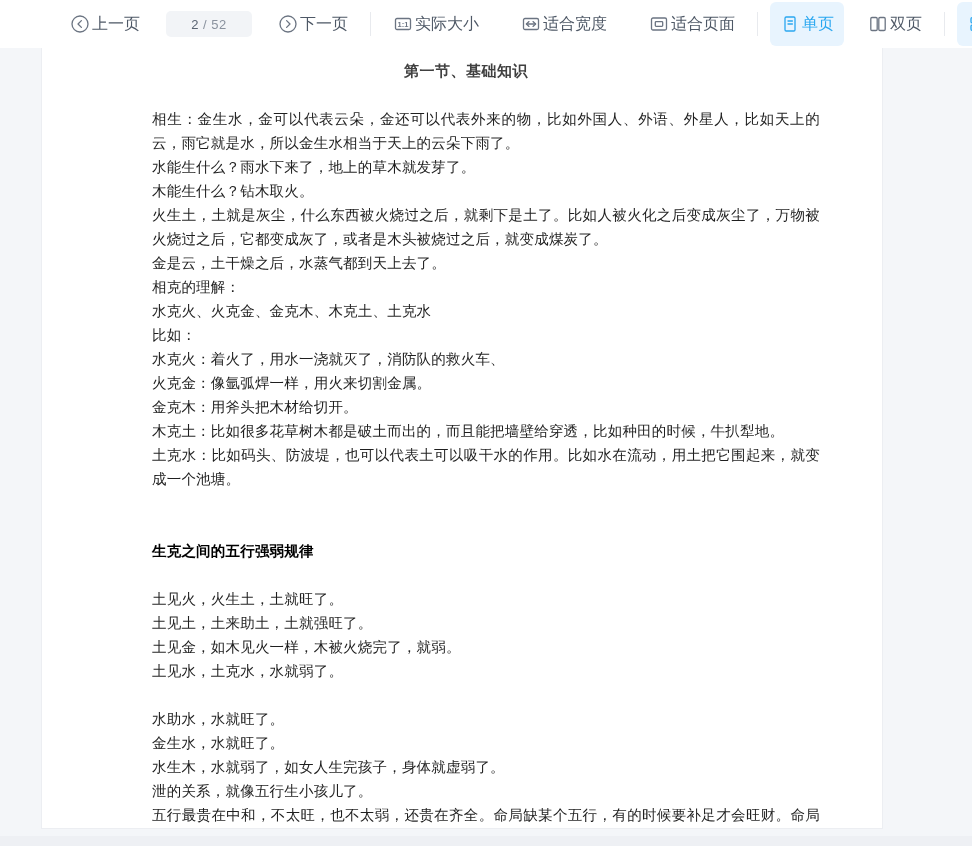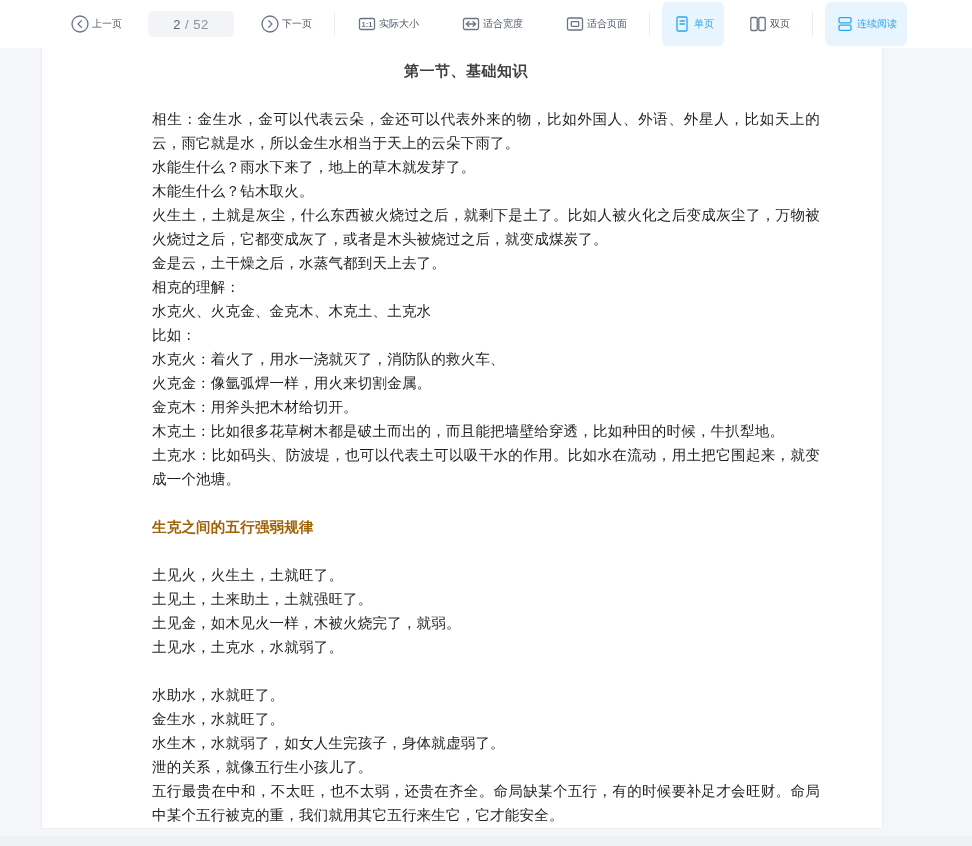--- a/index.html
+++ b/index.html
@@ -35,21 +35,21 @@
     padding: 2px 10px;
     border-radius: 6px;
     cursor: pointer;
     color: #5a6472;
     user-select: none;
     background: transparent;
     border: none;
     font-family: inherit;
   }
   .tool-btn .t-label {
-    font-size: 10px;
+    font-size: 16px;
     line-height: 14px;
     white-space: nowrap;
     color: #4e5866;
   }
   .tool-btn.active {
     background: #e8f4fe;
   }
   .tool-btn.active .t-label { color: #2aa7f0; }
   .tool-btn.active svg { stroke: #2aa7f0; color: #2aa7f0; }
   .tool-btn svg { display: block; }
@@ -135,21 +135,22 @@
     color: #1f1f1f;
     letter-spacing: .2px;
   }
   .doc-body p {
     margin: 0;
     text-align: justify;
   }
   .doc-body p.spacer { height: 24px; }
   .doc-body p.bold {
     font-weight: bold;
-    color: #a16207;
+    color: #000000;
+    margin-top: 24px;
   }
 
   
   .h-scroll {
     position: absolute;
     left: 0;
     bottom: 0;
     width: 972px;
     height: 10px;
     background: #eef0f4;

